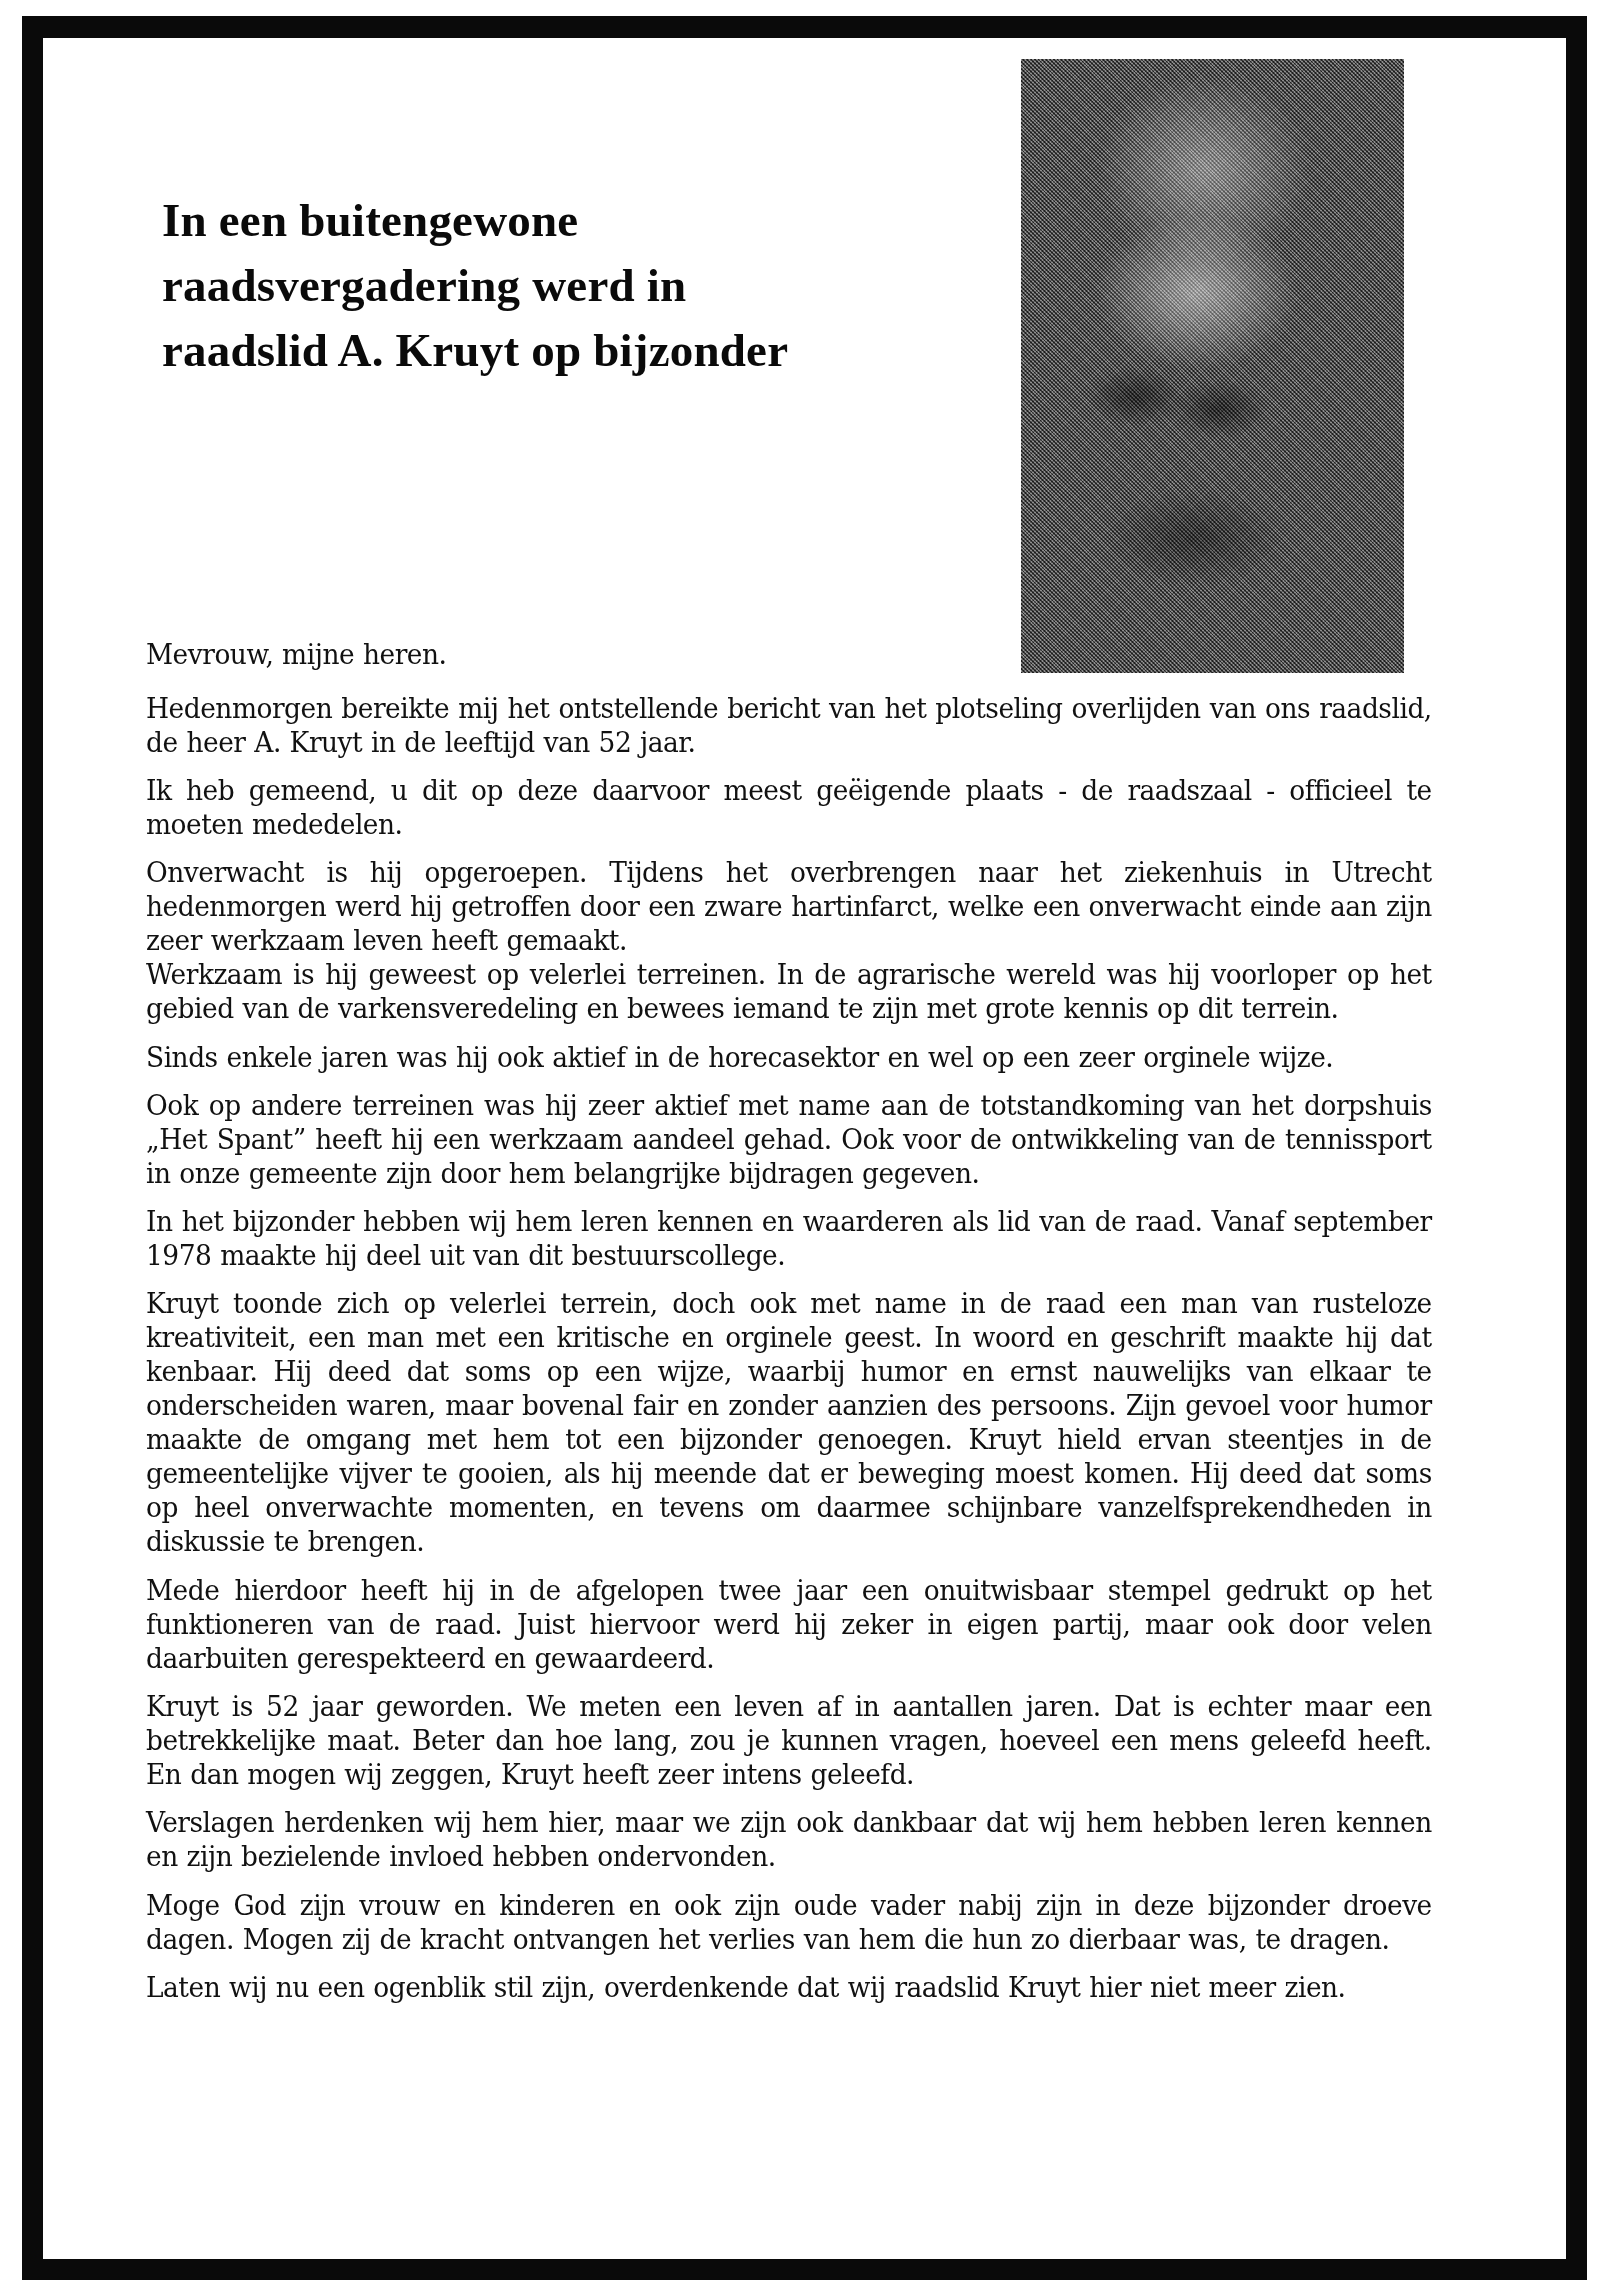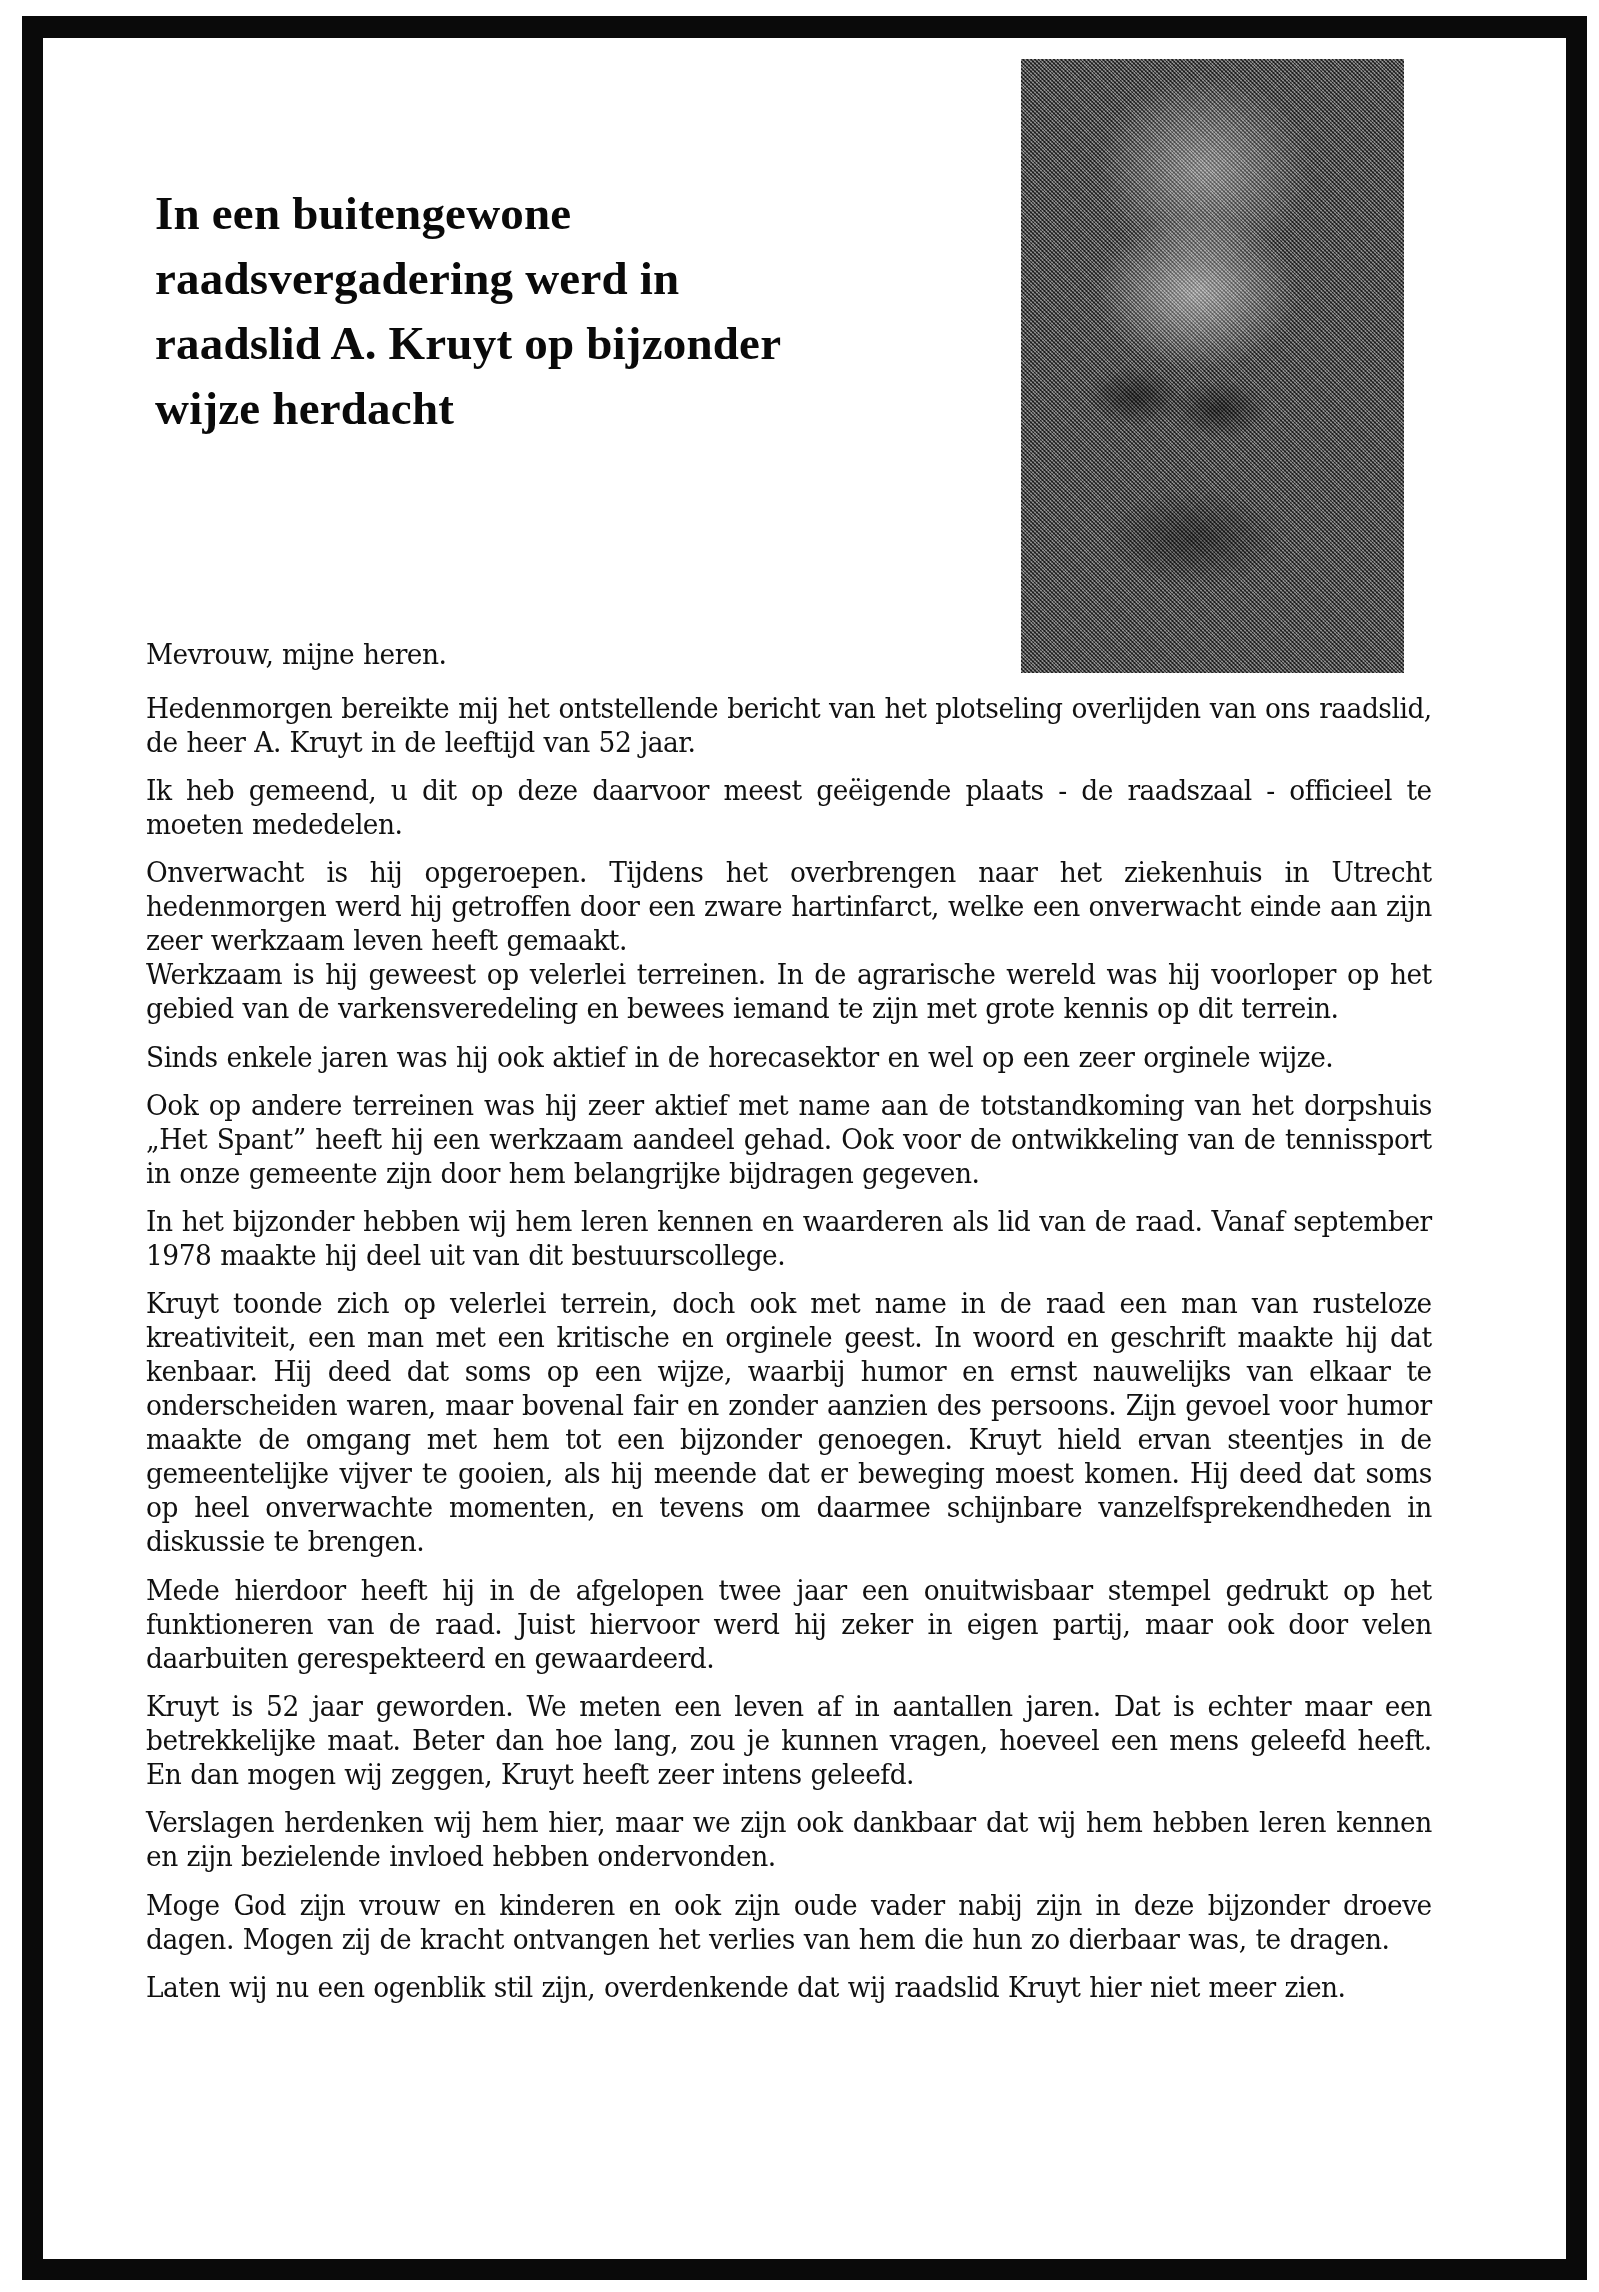--- a/index.html
+++ b/index.html
@@ -40,21 +40,21 @@
         radial-gradient(ellipse 16% 6% at 52% 57%, rgba(0,0,0,0.45), rgba(0,0,0,0) 80%),
         radial-gradient(ellipse 30% 10% at 45% 78%, rgba(0,0,0,0.35), rgba(0,0,0,0) 80%),
         repeating-linear-gradient(45deg, rgba(0,0,0,0.55) 0px, rgba(0,0,0,0.55) 1.3px, rgba(255,255,255,0.15) 1.3px, rgba(255,255,255,0.15) 2.7px),
         repeating-linear-gradient(-45deg, rgba(0,0,0,0.35) 0px, rgba(0,0,0,0.35) 1.3px, rgba(255,255,255,0.1) 1.3px, rgba(255,255,255,0.1) 2.7px);
     }
     .headline {
       position: absolute;
       left: 146px;
       top: 172px;
       width: 806px;
-      margin: 9px;
+      margin: 16px;
       font-family: "Liberation Serif", "DejaVu Serif", serif;
       font-weight: bold;
       font-size: 47px;
       line-height: 65px;
       letter-spacing: 0.2px;
       color: #0a0a0a;
     }
     .headline span {
       display: block;
       white-space: nowrap;
@@ -87,21 +87,20 @@
   </style>
 </head>
 <body>
 
 <div class="frame"></div>
 
 <h1 class="headline">
   <span>In een buitengewone</span>
   <span>raadsvergadering werd in</span>
   <span>raadslid A. Kruyt op bijzonder</span>
-  <span>wijze herdacht</span>
 </h1>
 
 <div class="photo" title="Halftone portrait photograph of A. Kruyt"></div>
 
 <div class="body-text">
   <p class="para first">Mevrouw, mijne heren.</p>
   <p class="para">Hedenmorgen bereikte mij het ontstellende bericht van het plotseling overlijden van ons raadslid, de heer A. Kruyt in de leeftijd van 52 jaar.</p>
   <p class="para">Ik heb gemeend, u dit op deze daarvoor meest geëigende plaats - de raadszaal - officieel te moeten mededelen.</p>
   <p class="para tight">Onverwacht is hij opgeroepen. Tijdens het overbrengen naar het ziekenhuis in Utrecht hedenmorgen werd hij getroffen door een zware hartinfarct, welke een onverwacht einde aan zijn zeer werkzaam leven heeft gemaakt.</p>
   <p class="para">Werkzaam is hij geweest op velerlei terreinen. In de agrarische wereld was hij voorloper op het gebied van de varkensveredeling en bewees iemand te zijn met grote kennis op dit terrein.</p>

